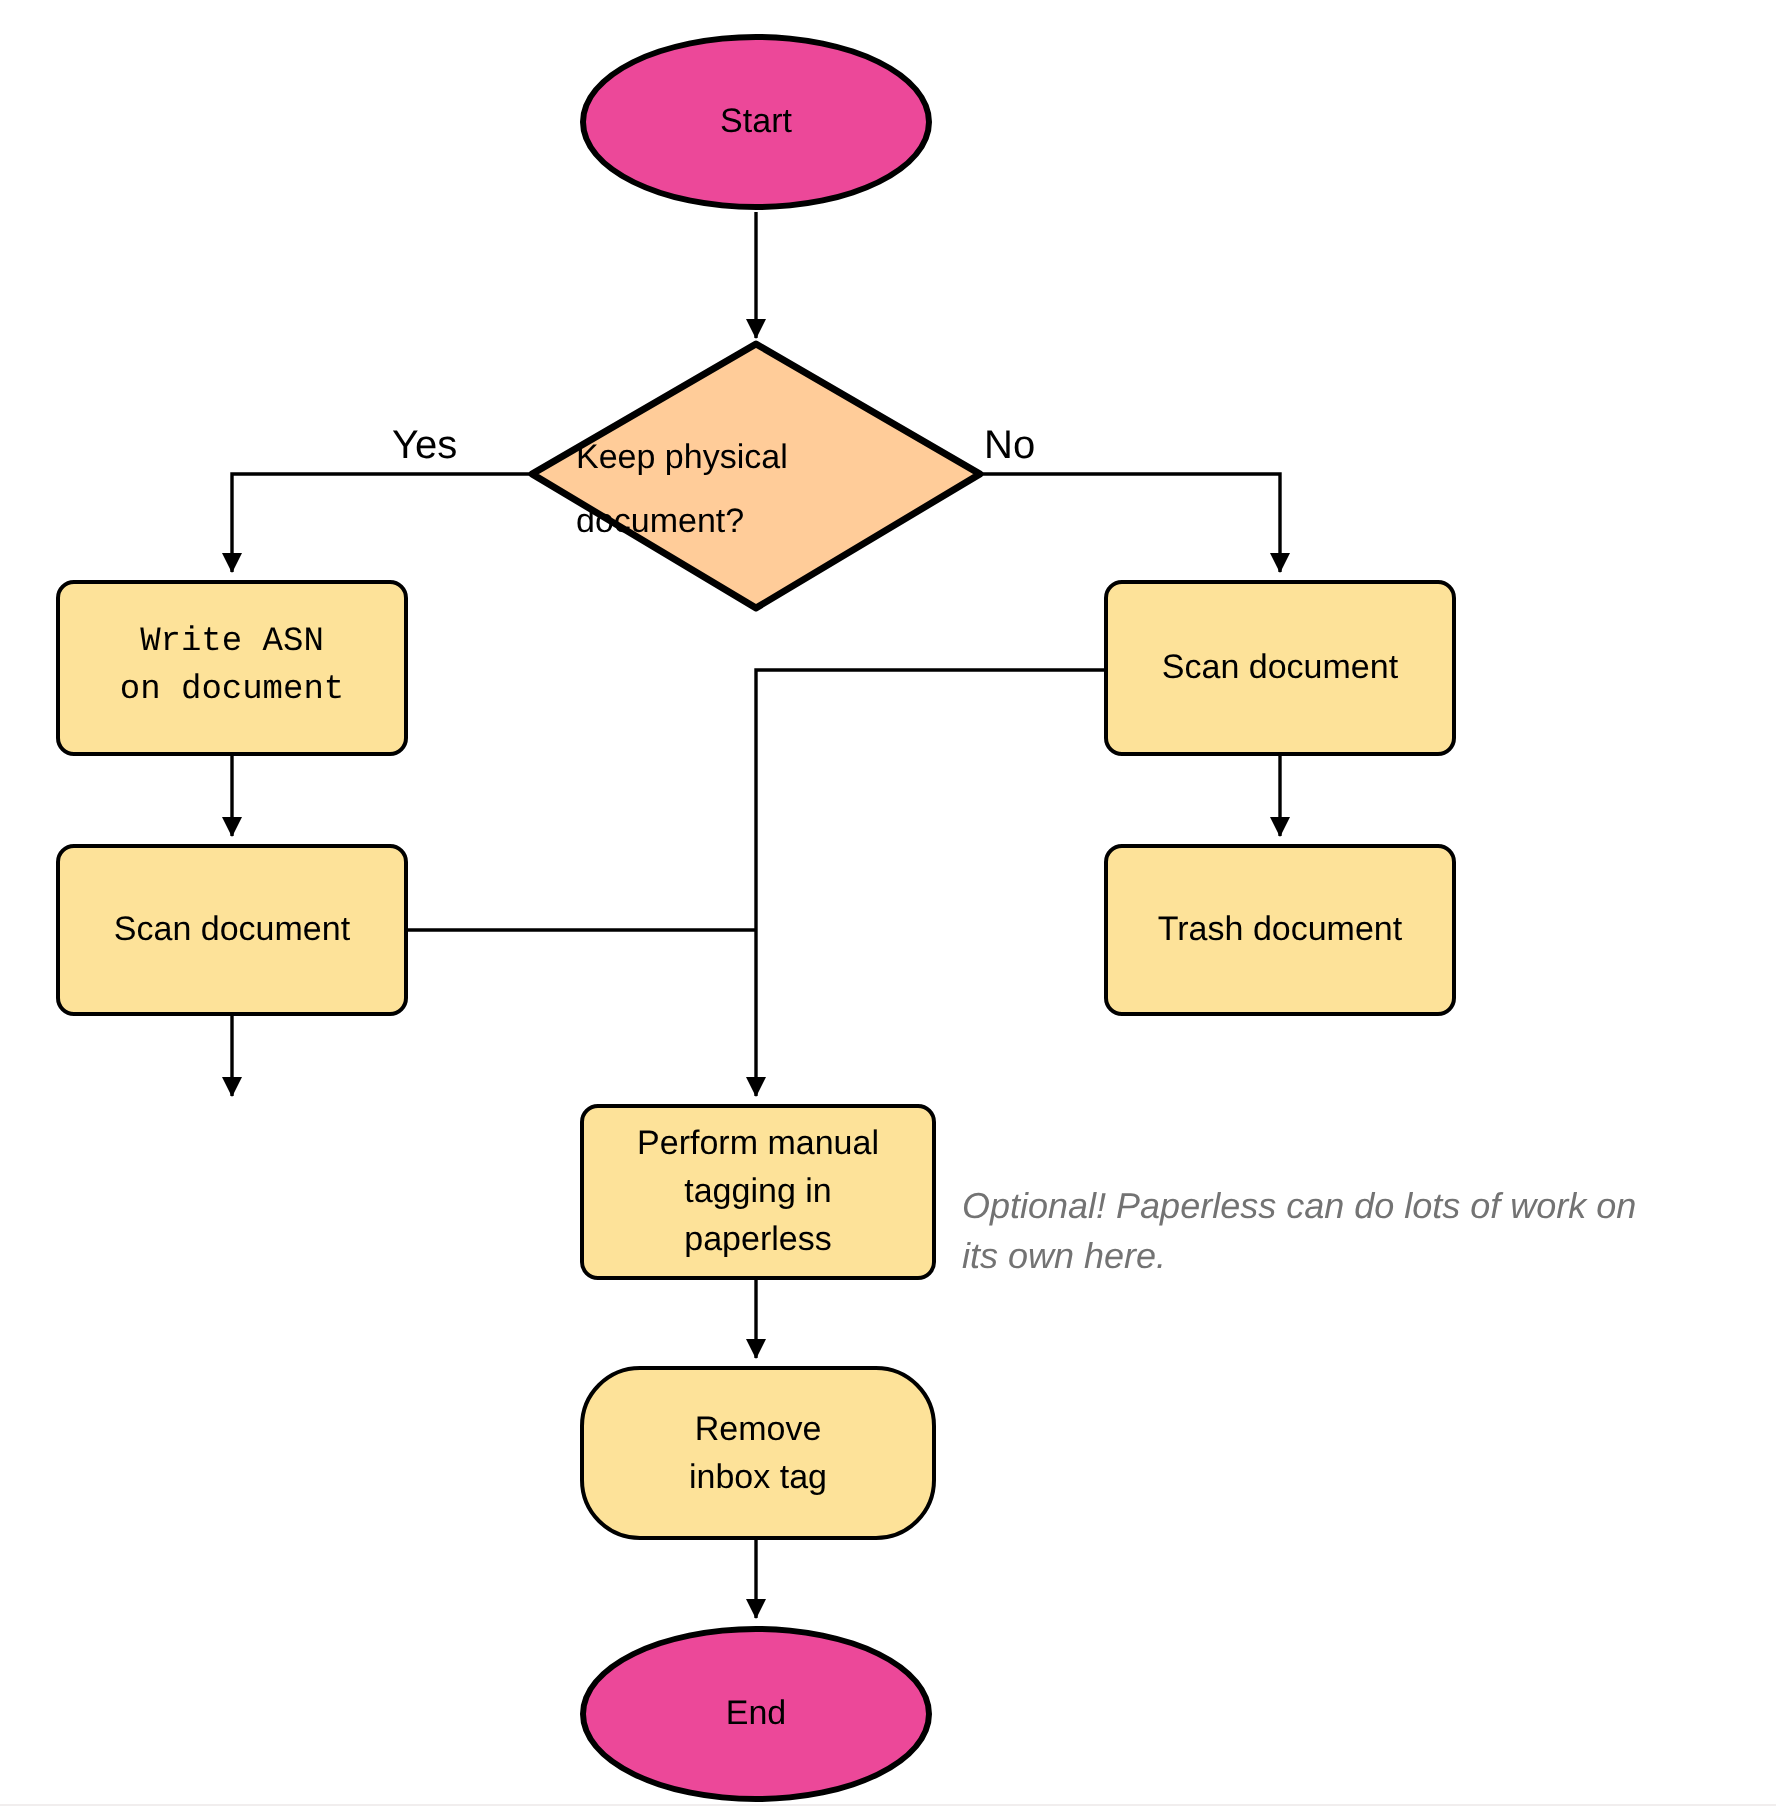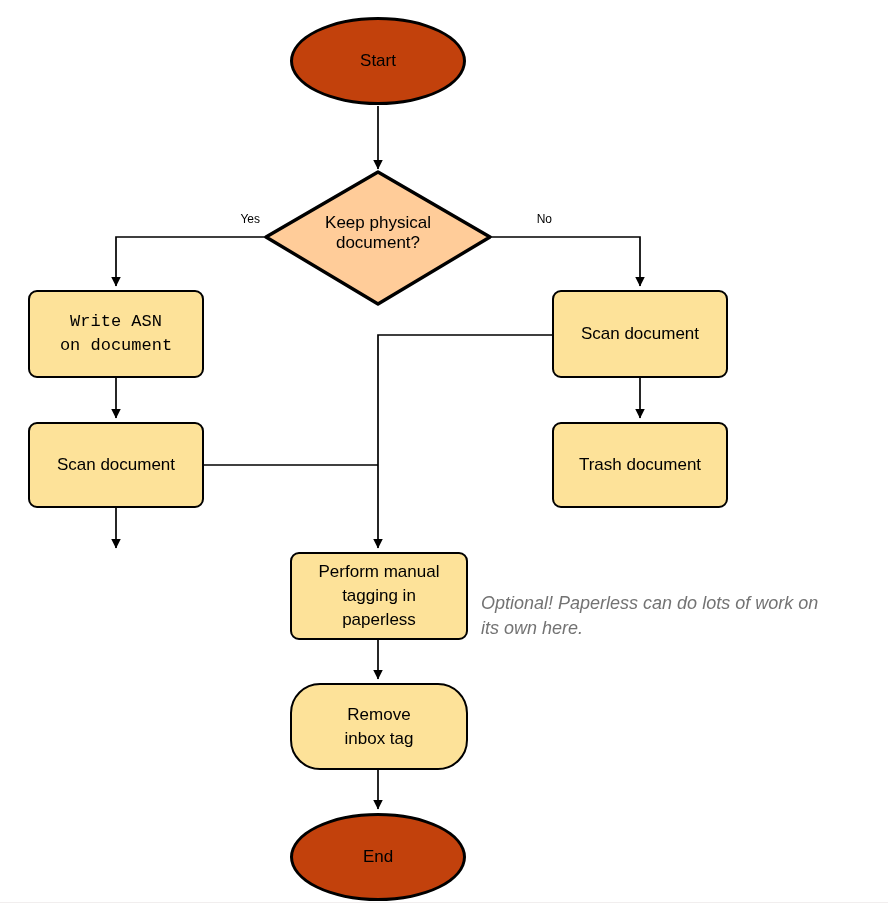--- a/index.html
+++ b/index.html
@@ -28,43 +28,42 @@
     align-items: center;
     justify-content: center;
     text-align: center;
     color: #000000;
     font-size: 17px;
     line-height: 24px;
     white-space: pre-line;
     box-sizing: border-box;
   }
   .terminator {
-    background: #c2410c;
+    background: #ec4899;
     border: 3px solid #000000;
     border-radius: 50%;
   }
   .process {
     background: #FDE299;
     border: 2.7px solid #000000;
     border-radius: 9px;
   }
   .decision-label {
     position: absolute;
     width: 180px;
-    text-align: center;
     font-size: 17px;
-    line-height: 20px;
+    line-height: 32px;
     white-space: pre-line;
     color: #000000;
   }
   .edge-label {
     position: absolute;
-    font-size: 12px;
+    font-size: 20px;
     color: #000000;
-    text-align: right;
+    text-align: left;
   }
   .annotation {
     position: absolute;
     left: 481px;
     top: 591px;
     width: 404px;
     font-size: 18px;
     line-height: 25px;
     font-style: italic;
     color: #737373;

